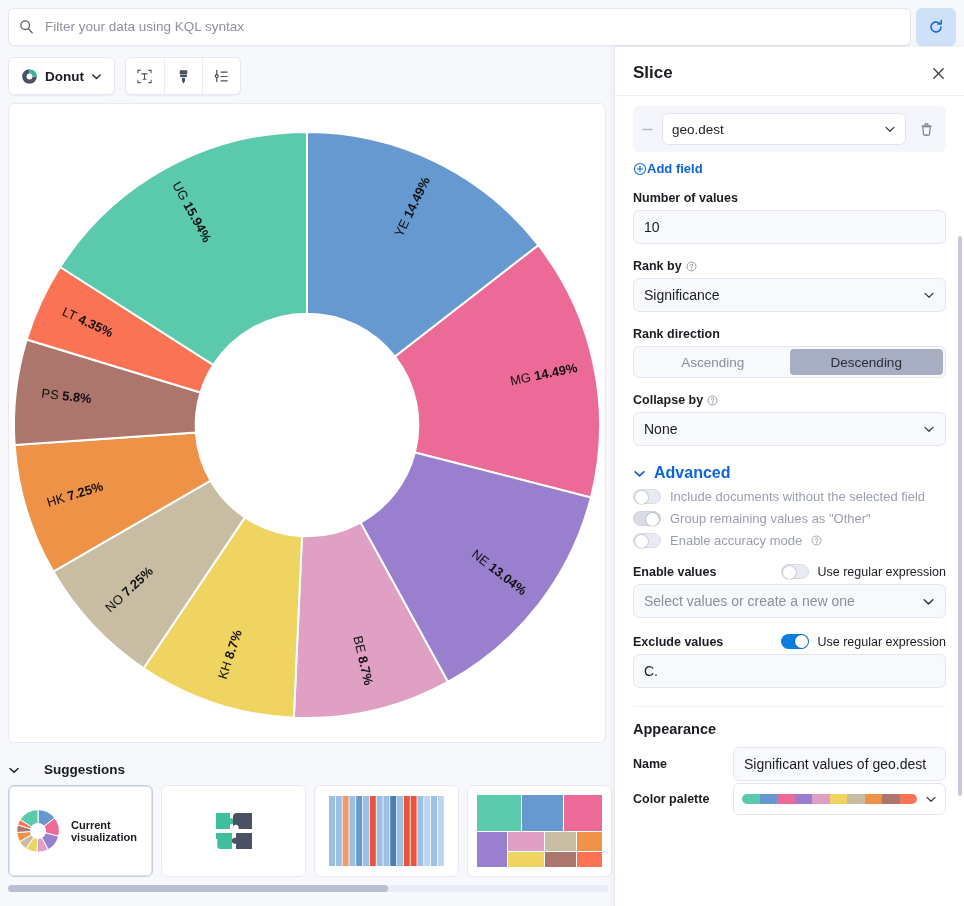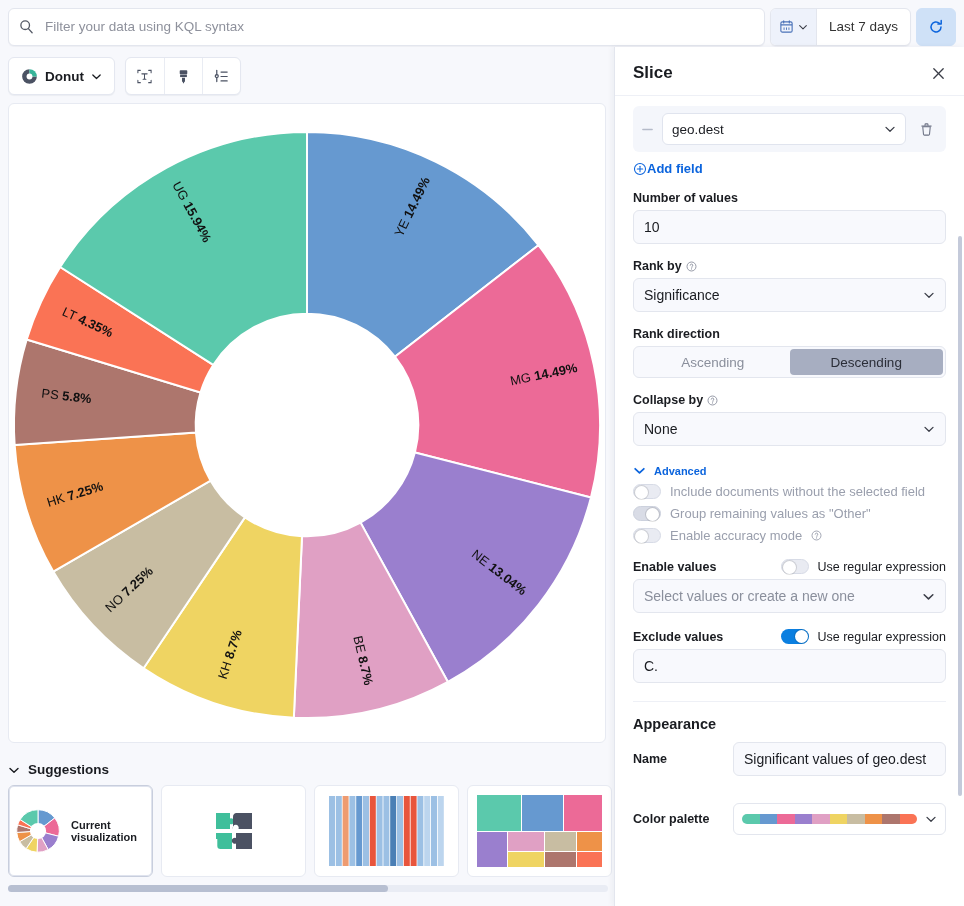--- a/index.html
+++ b/index.html
@@ -105,21 +105,21 @@
     font-size: 13px; fill: #111; font-family: "Liberation Sans", sans-serif;
   }
   .slice-label .pct { font-weight: bold; }
 
   
   .suggestions {
     position: absolute; left: 0; right: 0; bottom: 0; height: 150px;
     padding: 6px 8px 0 8px;
   }
   .sug-head {
-    display: flex; align-items: center; gap: 8px;
+    display: flex; align-items: center; gap: 24px;
     font-size: 13.5px; font-weight: bold; color: #1a1c21;
     margin-bottom: 8px; cursor: pointer;
   }
   .sug-row { display: flex; gap: 8px; }
   .sug-card {
     width: 145px; height: 92px;
     background: #fff; border: 1px solid #e7eaf2; border-radius: 6px;
     display: flex; flex-direction: row; align-items: center;
     justify-content: center; gap: 4px; cursor: pointer; flex: 0 0 auto;
     overflow: hidden;
@@ -202,21 +202,21 @@
     border-radius: 6px; overflow: hidden; padding: 2px;
   }
   .btn-group > div {
     flex: 1 1 0; display: flex; align-items: center; justify-content: center;
     font-size: 13.5px; color: #8a8f9c; cursor: pointer; border-radius: 4px;
   }
   .btn-group > div.on { background: #A7AEC1; color: #2b2e38; font-weight: normal; }
 
   .advanced {
     display: flex; align-items: center; gap: 8px;
-    color: #0b64dd; font-size: 11px; font-weight: bold;
+    color: #0b64dd; font-size: 16px; font-weight: bold;
     margin: 18px 0 6px 0; cursor: pointer;
   }
   .switch-row {
     display: flex; align-items: center; gap: 9px;
     margin: 7px 0;
   }
   .sw {
     width: 28px; height: 15px; border-radius: 9px; position: relative;
     flex: 0 0 28px;
   }
@@ -236,21 +236,21 @@
   .incl-row {
     display: flex; align-items: center; justify-content: space-between;
     margin: 16px 0 5px 0;
   }
   .incl-left { font-size: 12.5px; font-weight: bold; color: #1a1c21; }
   .incl-right { display: flex; align-items: center; gap: 8px; }
   .incl-right .txt { font-size: 12.5px; color: #1a1c21; }
 
   .sect-divider { border-top: 1px solid #eef0f6; margin-top: 18px; }
   .appearance-title { font-size: 14.5px; font-weight: bold; margin: 14px 0 10px 0; }
-  .app-row { display: flex; align-items: center; margin-bottom: 27px; }
+  .app-row { display: flex; align-items: center; margin-bottom: 2px; }
   .app-row .k { width: 100px; font-size: 12.5px; font-weight: bold; }
   .app-row .v { flex: 1 1 auto; }
   .palette-ctl {
     height: 32px; background: #fff; border: 1px solid #e3e6ee; border-radius: 6px;
     display: flex; align-items: center; gap: 8px; padding: 0 8px; cursor: pointer;
   }
   .palette-bar {
     flex: 1 1 auto; height: 10px; border-radius: 5px; display: flex; overflow: hidden;
   }
   .palette-bar span { flex: 1 1 0; }
@@ -273,41 +273,20 @@
 
   <div class="querybar">
     <div class="kql-wrap">
       <span class="mag">
         <svg width="15" height="15" viewBox="0 0 16 16">
             <circle cx="6.6" cy="6.6" r="4.6" fill="none" stroke="#555a66" stroke-width="1.4"></circle>
             <line x1="10" y1="10.3" x2="14" y2="14.6" stroke="#555a66" stroke-width="1.4" stroke-linecap="round"></line>
           </svg>
       </span>
       <input class="kql-input" type="text" placeholder="Filter your data using KQL syntax" value="" style="">
-    </div>
-    <div class="datepick">
-      <div class="dp-cal">
-        <span>
-          <svg width="15" height="15" viewBox="0 0 16 16">
-              <rect x="2" y="3" width="12" height="11" rx="1.5" fill="none" stroke="#4a72b8" stroke-width="1.2"></rect>
-              <line x1="2" y1="6.3" x2="14" y2="6.3" stroke="#4a72b8" stroke-width="1.2"></line>
-              <line x1="5" y1="2" x2="5" y2="4.2" stroke="#4a72b8" stroke-width="1.2" stroke-linecap="round"></line>
-              <line x1="11" y1="2" x2="11" y2="4.2" stroke="#4a72b8" stroke-width="1.2" stroke-linecap="round"></line>
-              <line x1="5.4" y1="9" x2="5.4" y2="11.6" stroke="#4a72b8" stroke-width="1"></line>
-              <line x1="8" y1="9" x2="8" y2="11.6" stroke="#4a72b8" stroke-width="1"></line>
-              <line x1="10.6" y1="9" x2="10.6" y2="11.6" stroke="#4a72b8" stroke-width="1"></line>
-            </svg>
-        </span>
-        <span>
-          <svg width="10" height="10" viewBox="0 0 12 12">
-              <polyline points="2,4.4 6,8.2 10,4.4" fill="none" stroke="#3a3d47" stroke-width="1.3" stroke-linecap="round" stroke-linejoin="round"></polyline>
-            </svg>
-        </span>
-      </div>
-      <div class="dp-label">Last 7 days</div>
     </div>
     <div class="refresh-btn">
       <span>
         <svg width="16" height="16" viewBox="0 0 16 16">
             <path d="M13 8a5 5 0 1 1-1.6-3.7" fill="none" stroke="#0b64dd" stroke-width="1.5" stroke-linecap="round"></path>
             <polyline points="13.2,1.6 13.2,4.9 9.9,4.9" fill="none" stroke="#0b64dd" stroke-width="1.5" stroke-linecap="round" stroke-linejoin="round"></polyline>
           </svg>
       </span>
     </div>
   </div>

